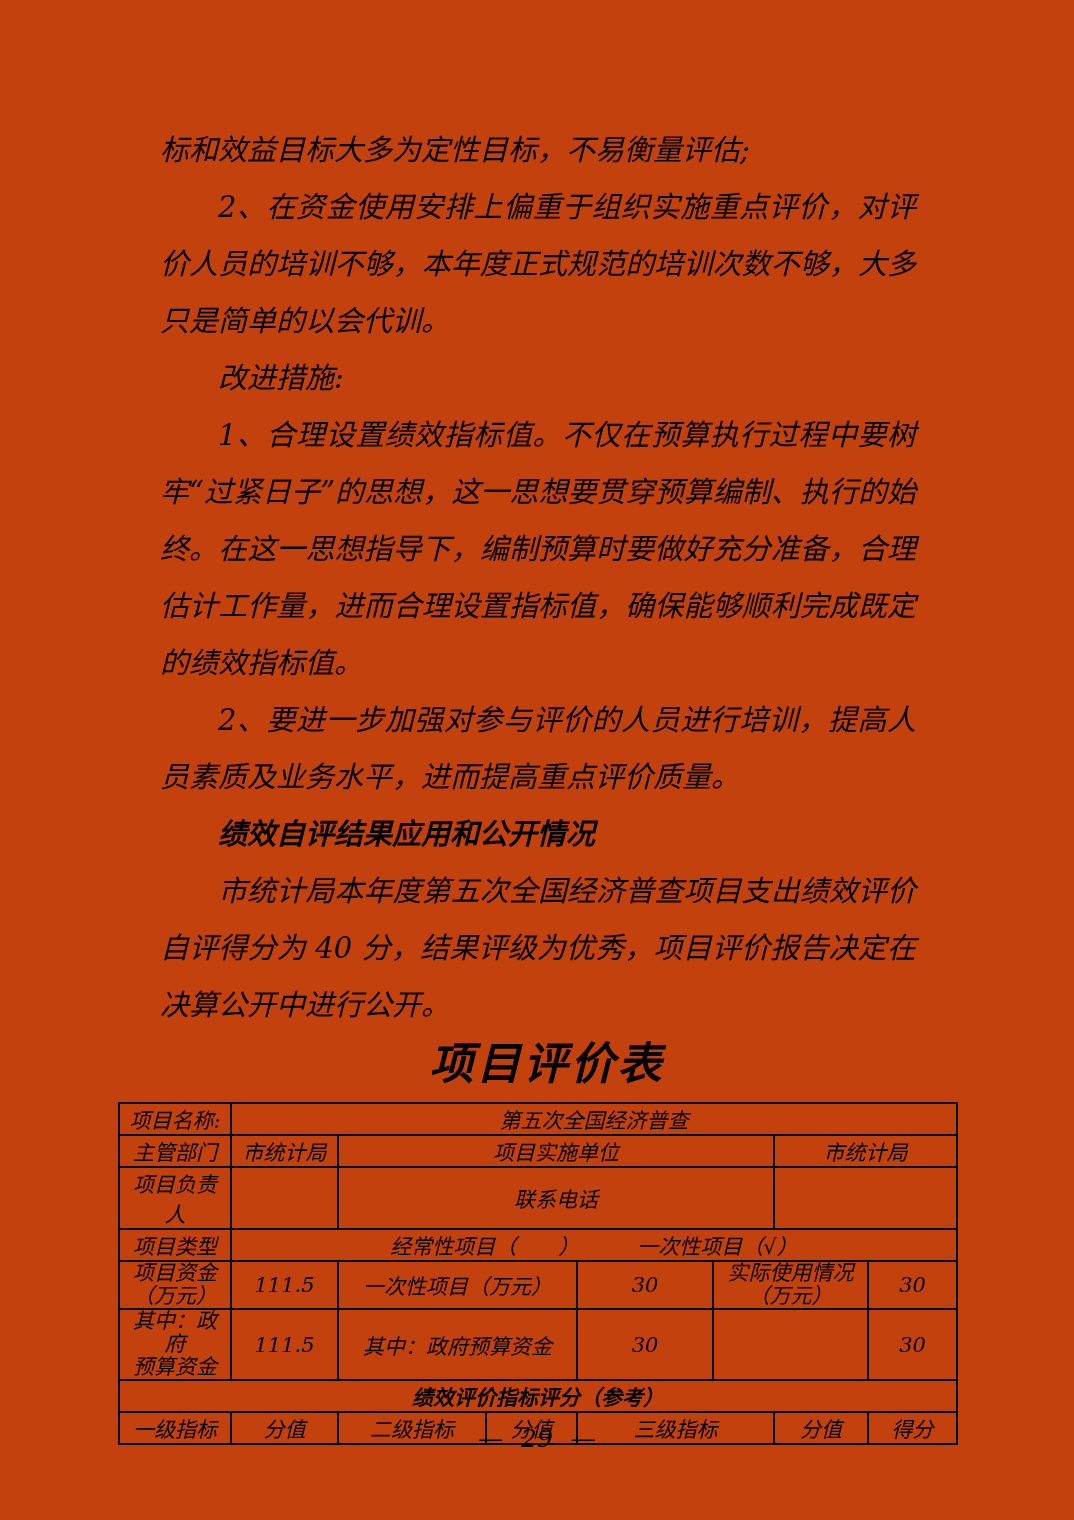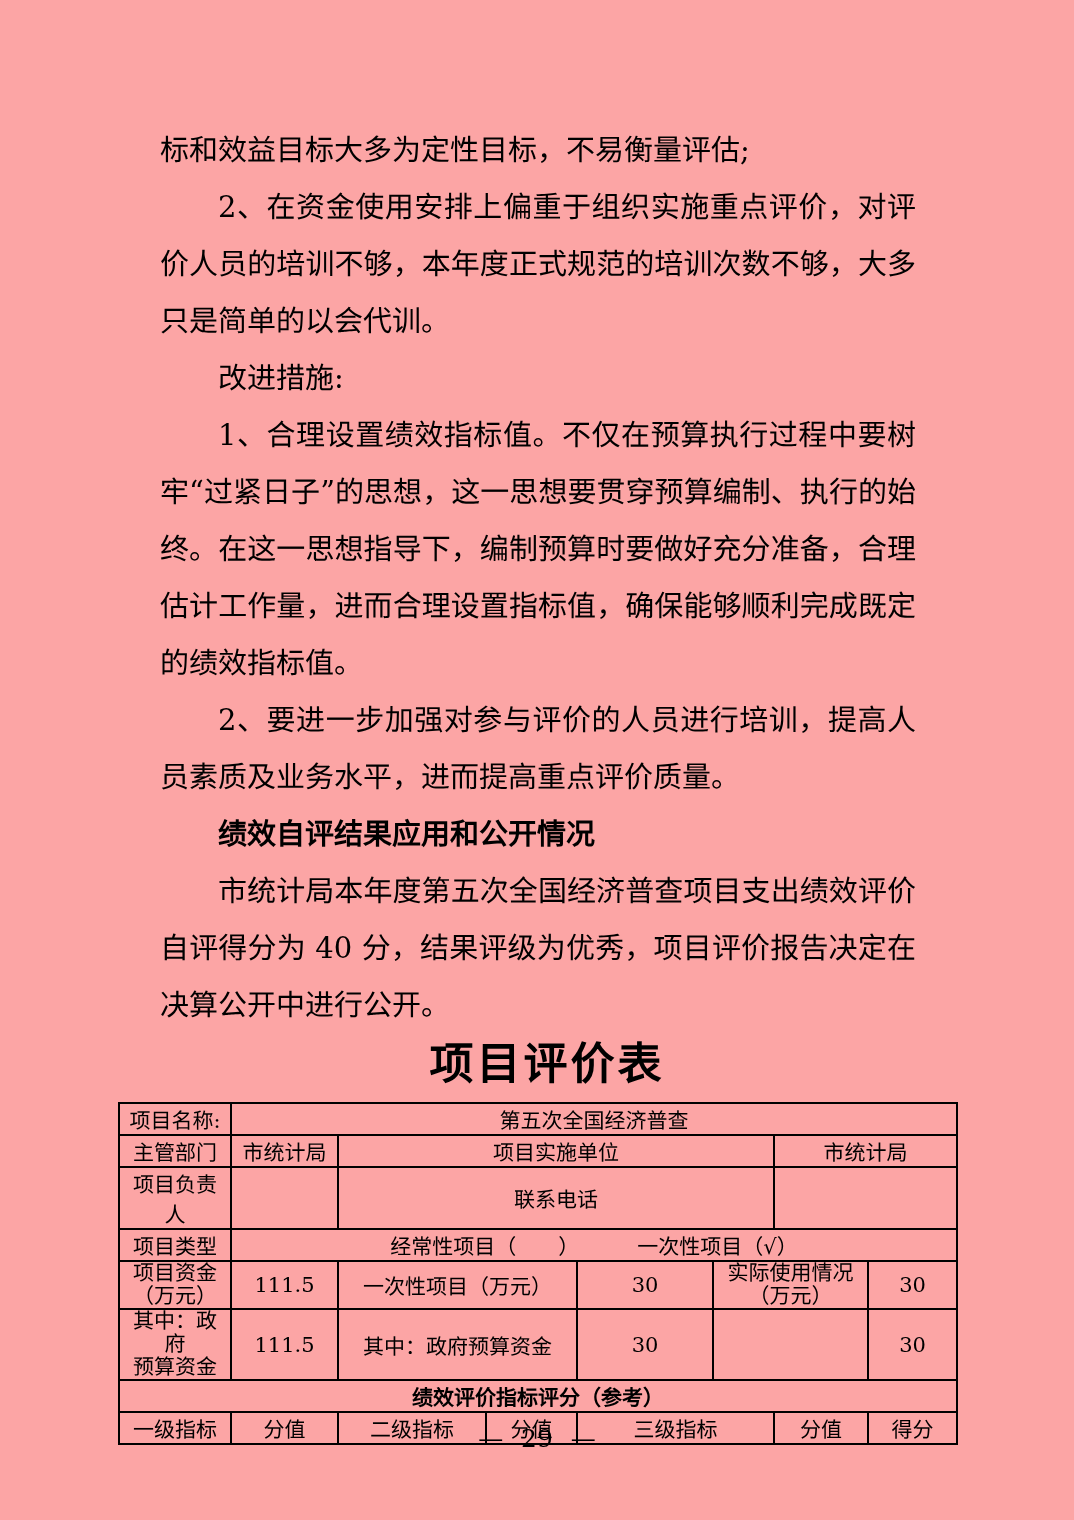--- a/index.html
+++ b/index.html
@@ -3,21 +3,21 @@
 <meta charset="utf-8">
 <style>
   * { margin: 0; padding: 0; box-sizing: border-box; }
   html, body { background: #ffffff; }
   body {
     width: 1074px; height: 1520px;
     position: relative;
     font-family: "DejaVu Serif", "Liberation Serif", serif;
     color: #000;
   }
-  .page { position: absolute; inset: 0; background: #fca5a5; }
+  .page { position: absolute; inset: 0; background: #c2410c; font-style: italic; }
 
   
   .body-text {
     position: absolute;
     left: 160px; top: 122px; width: 756px;
     font-size: 29px; line-height: 57px;
     text-align: justify;
   }
   .body-text p { margin: 0; text-indent: 2em; }
   .body-text p.no-indent { text-indent: 0; }

